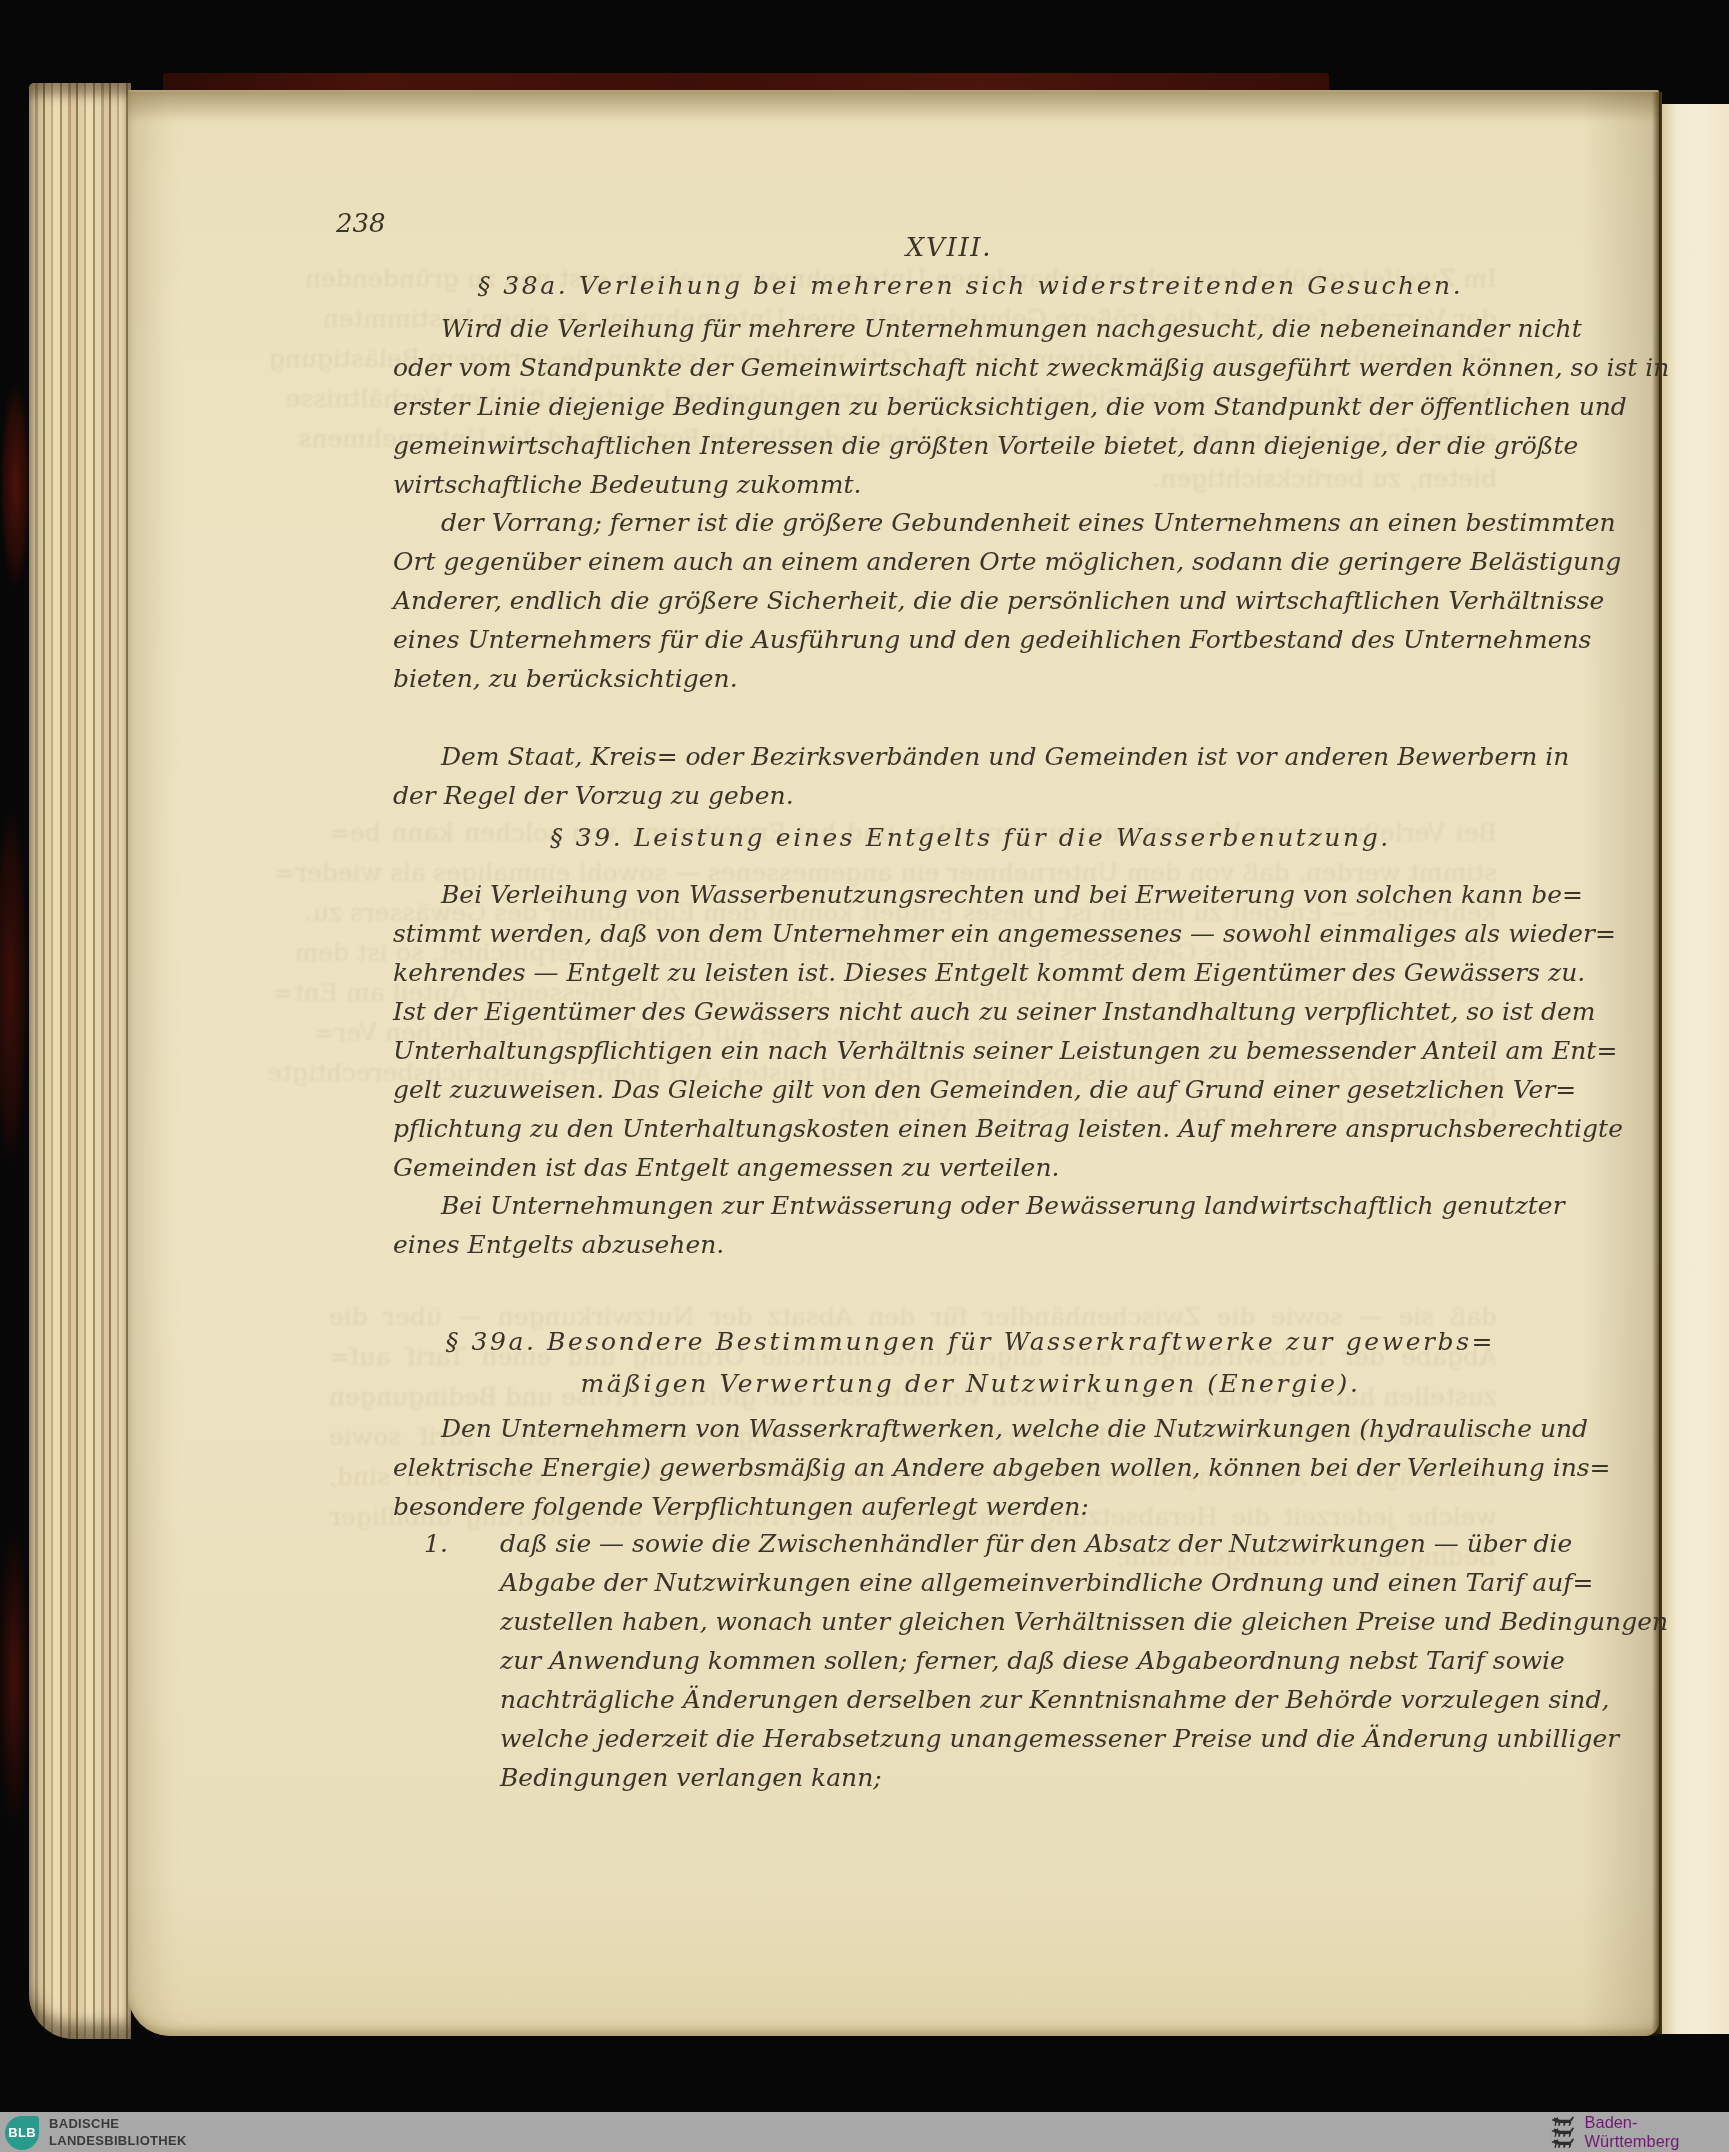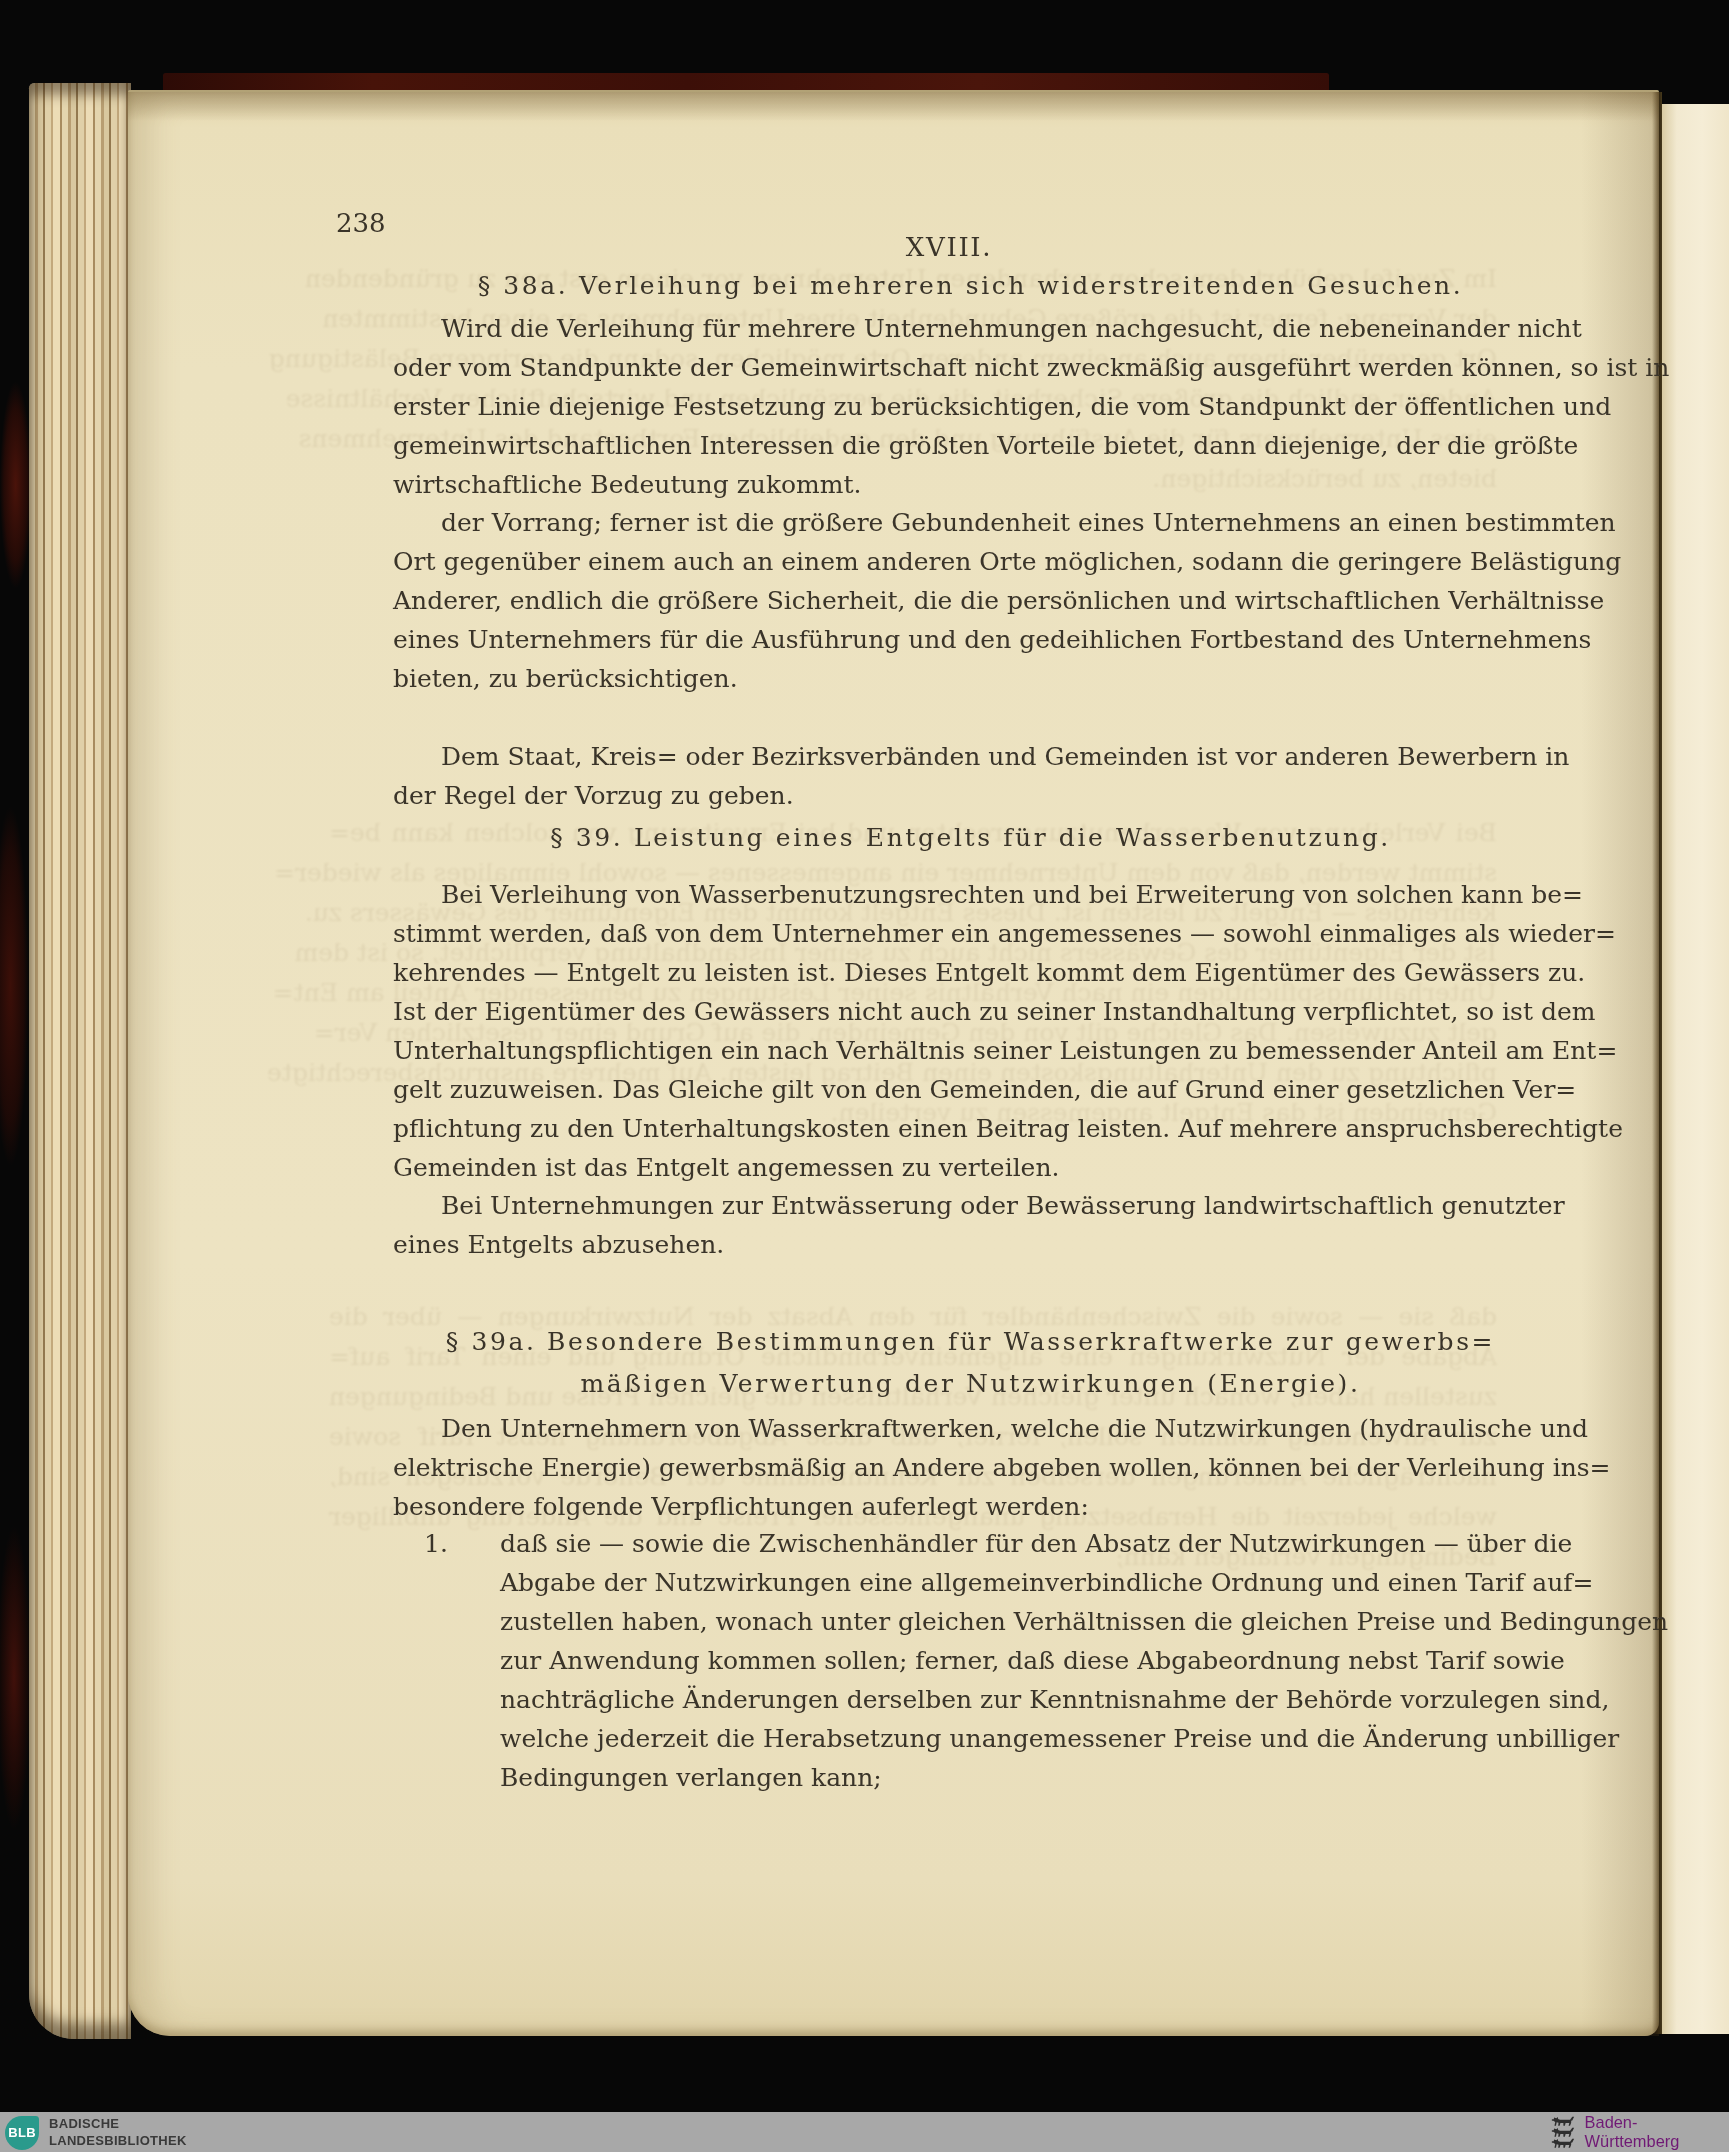--- a/index.html
+++ b/index.html
@@ -34,21 +34,21 @@
   .page-main::after{content:"";position:absolute;right:0;top:0;bottom:0;width:78px;
     background:linear-gradient(90deg,transparent,rgba(90,66,28,.22));}
 
   
   .crease{position:absolute;left:1652px;top:92px;width:10.4px;height:1942px;
     background:linear-gradient(90deg,transparent,rgba(70,50,18,.55) 60%,#473a1c);}
   .facing-sliver{position:absolute;left:1662px;top:104px;width:67px;height:1930px;
     background:linear-gradient(90deg,#d9cba2,#f2e9d0 22%,#f5edd6 60%,#efe5c9);}
 
   
-  .text-col{position:absolute;left:350px;top:0;width:1198px;color:#3a3429;}
+  .text-col{position:absolute;left:350px;top:0;width:1198px;color:#3a3429;font-style:italic;}
   .block{position:absolute;left:0;width:100%;}
   .line{height:39px;line-height:39px;font-size:25px;white-space:nowrap;overflow:visible;
         text-align:justify;text-align-last:justify;margin-left:43px;}
   .line.last{text-align-last:left;}
   .indent .line:first-child{padding-left:48px;}
   .center-block .line{text-align:center;text-align-last:center;}
   .heading{letter-spacing:2.6px;}
   .heading .line{text-align:center;text-align-last:center;}
   .h2line .line{height:42px;line-height:42px;}
   .list{position:relative;}
@@ -127,21 +127,21 @@
       <span class="ch">XVIII.</span>
     </div>
 
     <div class="block heading center-block" style="top:266px">
       <div class="line last">§ 38a. Verleihung bei mehreren sich widerstreitenden Gesuchen.</div>
     </div>
 
     <div class="block indent" style="top:309px">
         <div class="line">Wird die Verleihung für mehrere Unternehmungen nachgesucht, die nebeneinander nicht</div>
         <div class="line">oder vom Standpunkte der Gemeinwirtschaft nicht zweckmäßig ausgeführt werden können, so ist in</div>
-        <div class="line">erster Linie diejenige Festsetzung zu berücksichtigen, die vom Standpunkt der öffentlichen und</div>
+        <div class="line">erster Linie diejenige Bedingungen zu berücksichtigen, die vom Standpunkt der öffentlichen und</div>
         <div class="line">gemeinwirtschaftlichen Interessen die größten Vorteile bietet, dann diejenige, der die größte</div>
         <div class="line last">wirtschaftliche Bedeutung zukommt.</div>
       </div>
 
     <div class="block indent" style="top:503px">
         <div class="line">der Vorrang; ferner ist die größere Gebundenheit eines Unternehmens an einen bestimmten</div>
         <div class="line">Ort gegenüber einem auch an einem anderen Orte möglichen, sodann die geringere Belästigung</div>
         <div class="line">Anderer, endlich die größere Sicherheit, die die persönlichen und wirtschaftlichen Verhältnisse</div>
         <div class="line">eines Unternehmers für die Ausführung und den gedeihlichen Fortbestand des Unternehmens</div>
         <div class="line last">bieten, zu berücksichtigen.</div>

